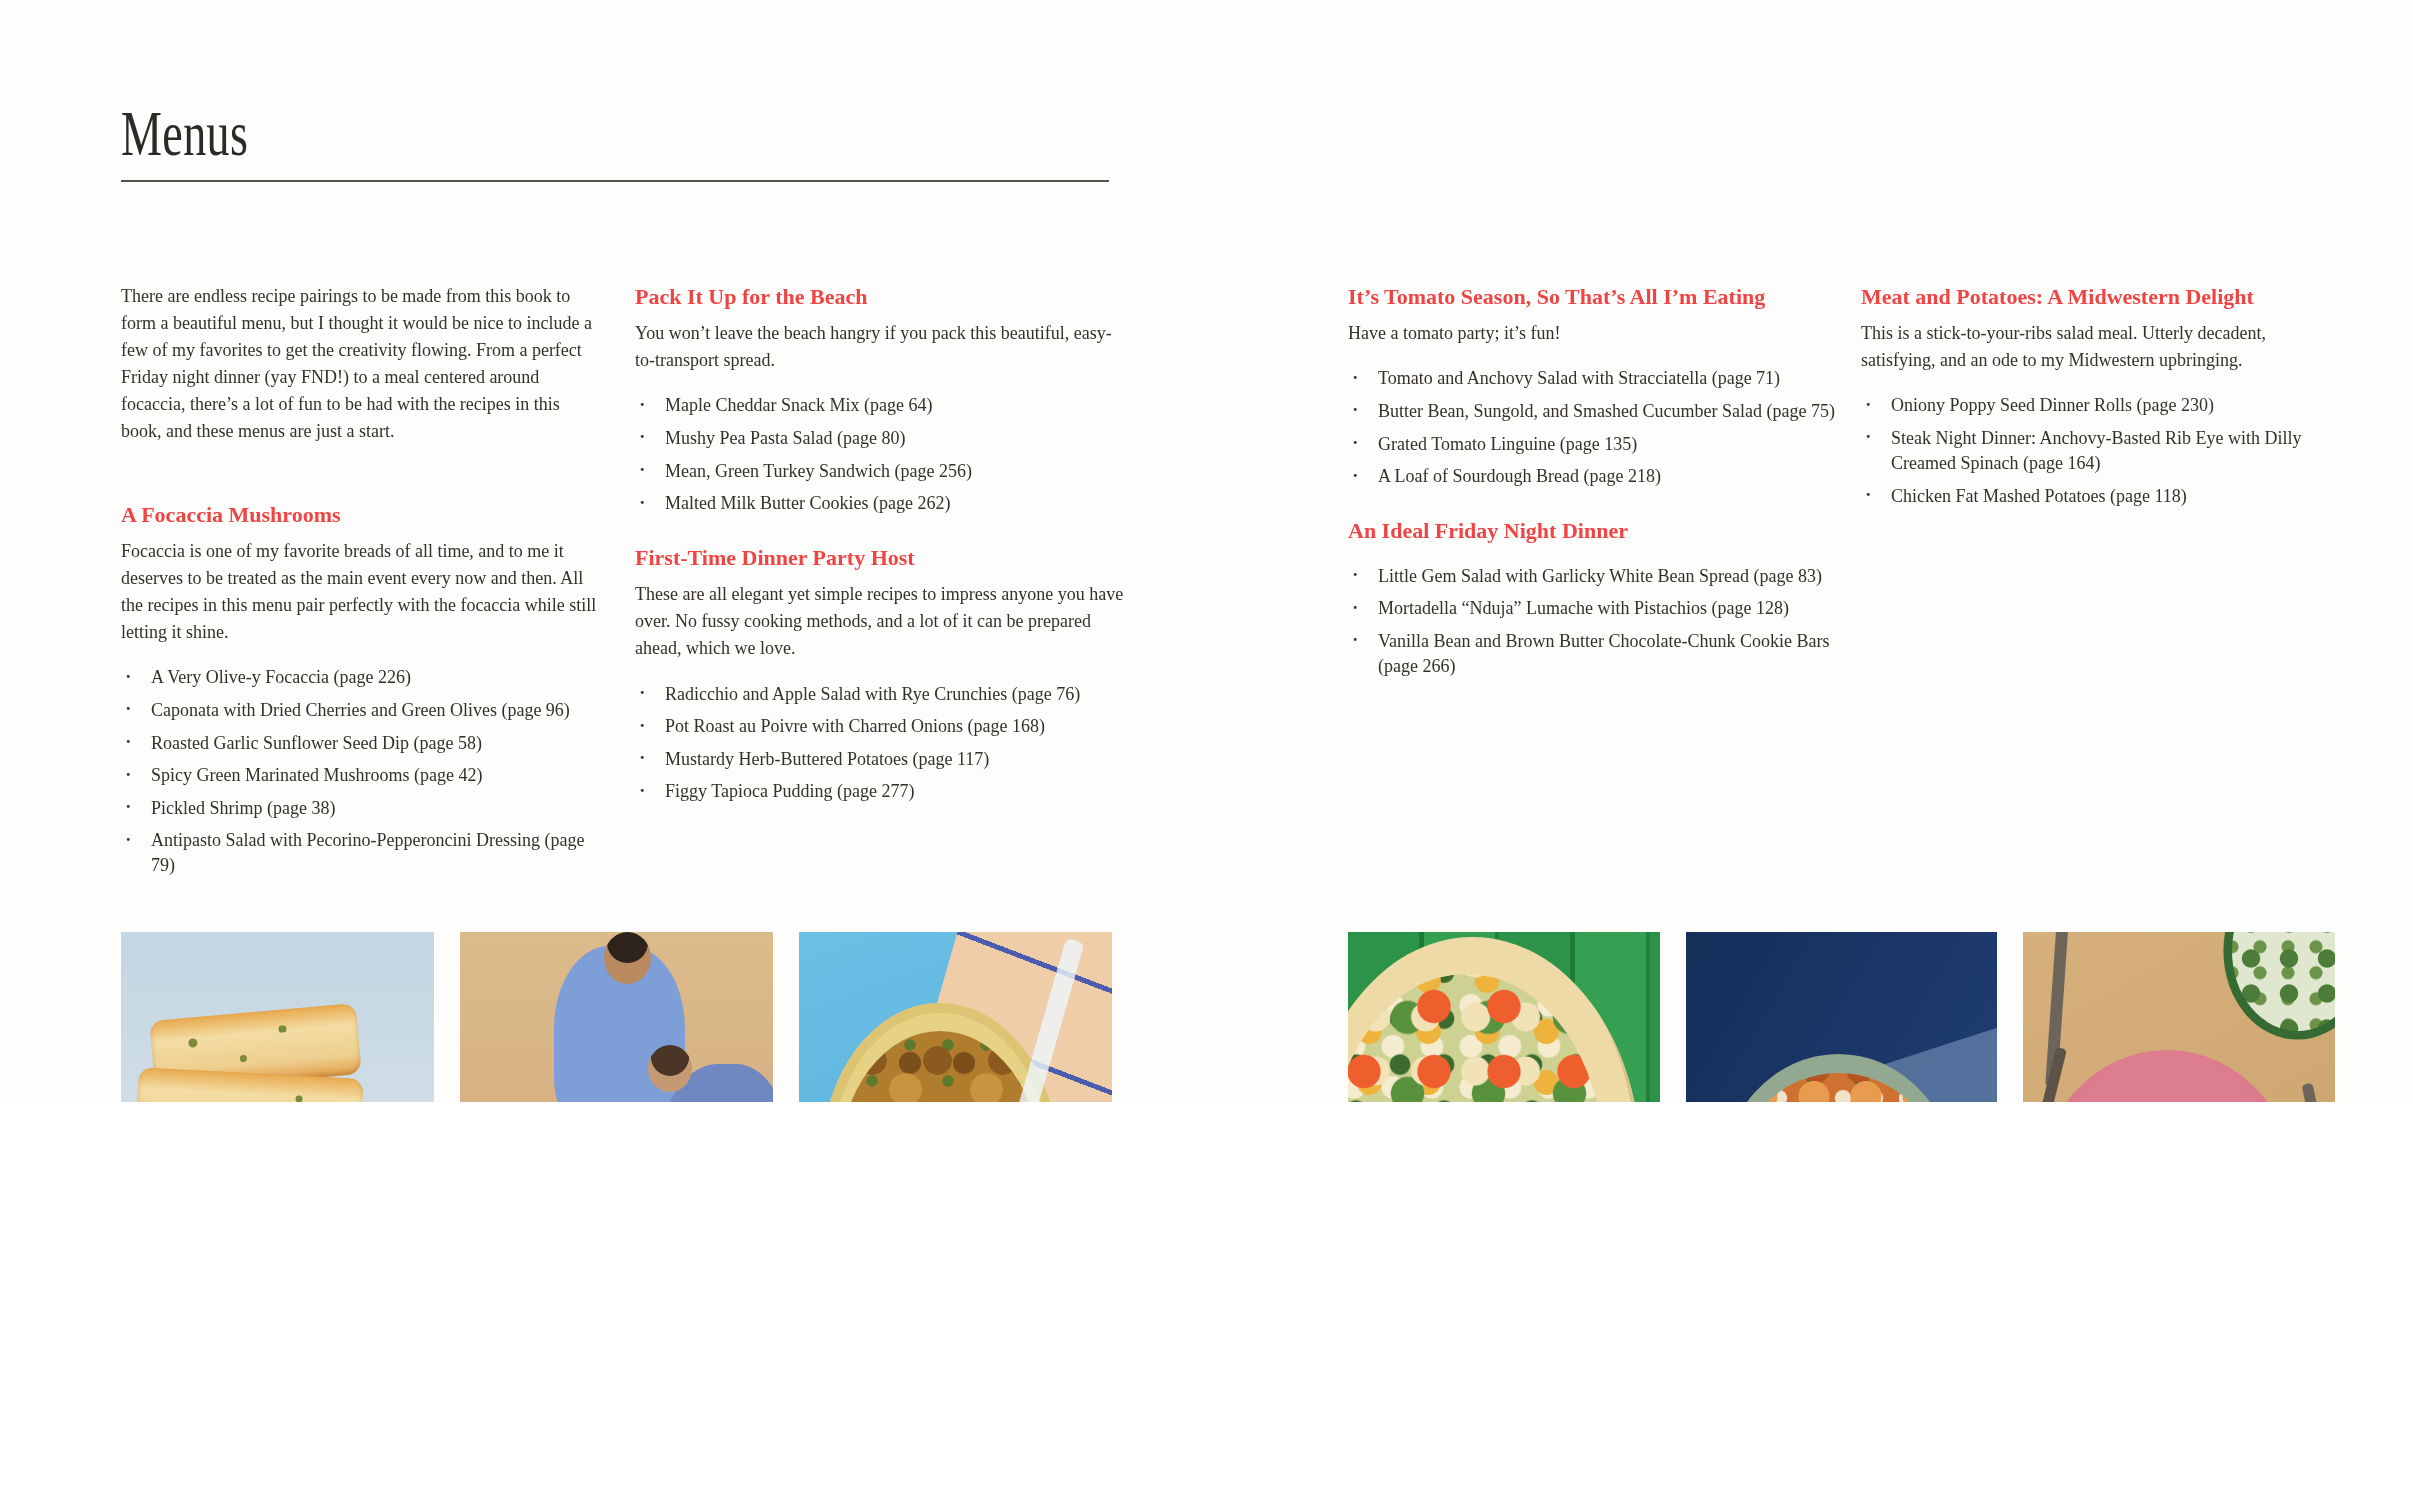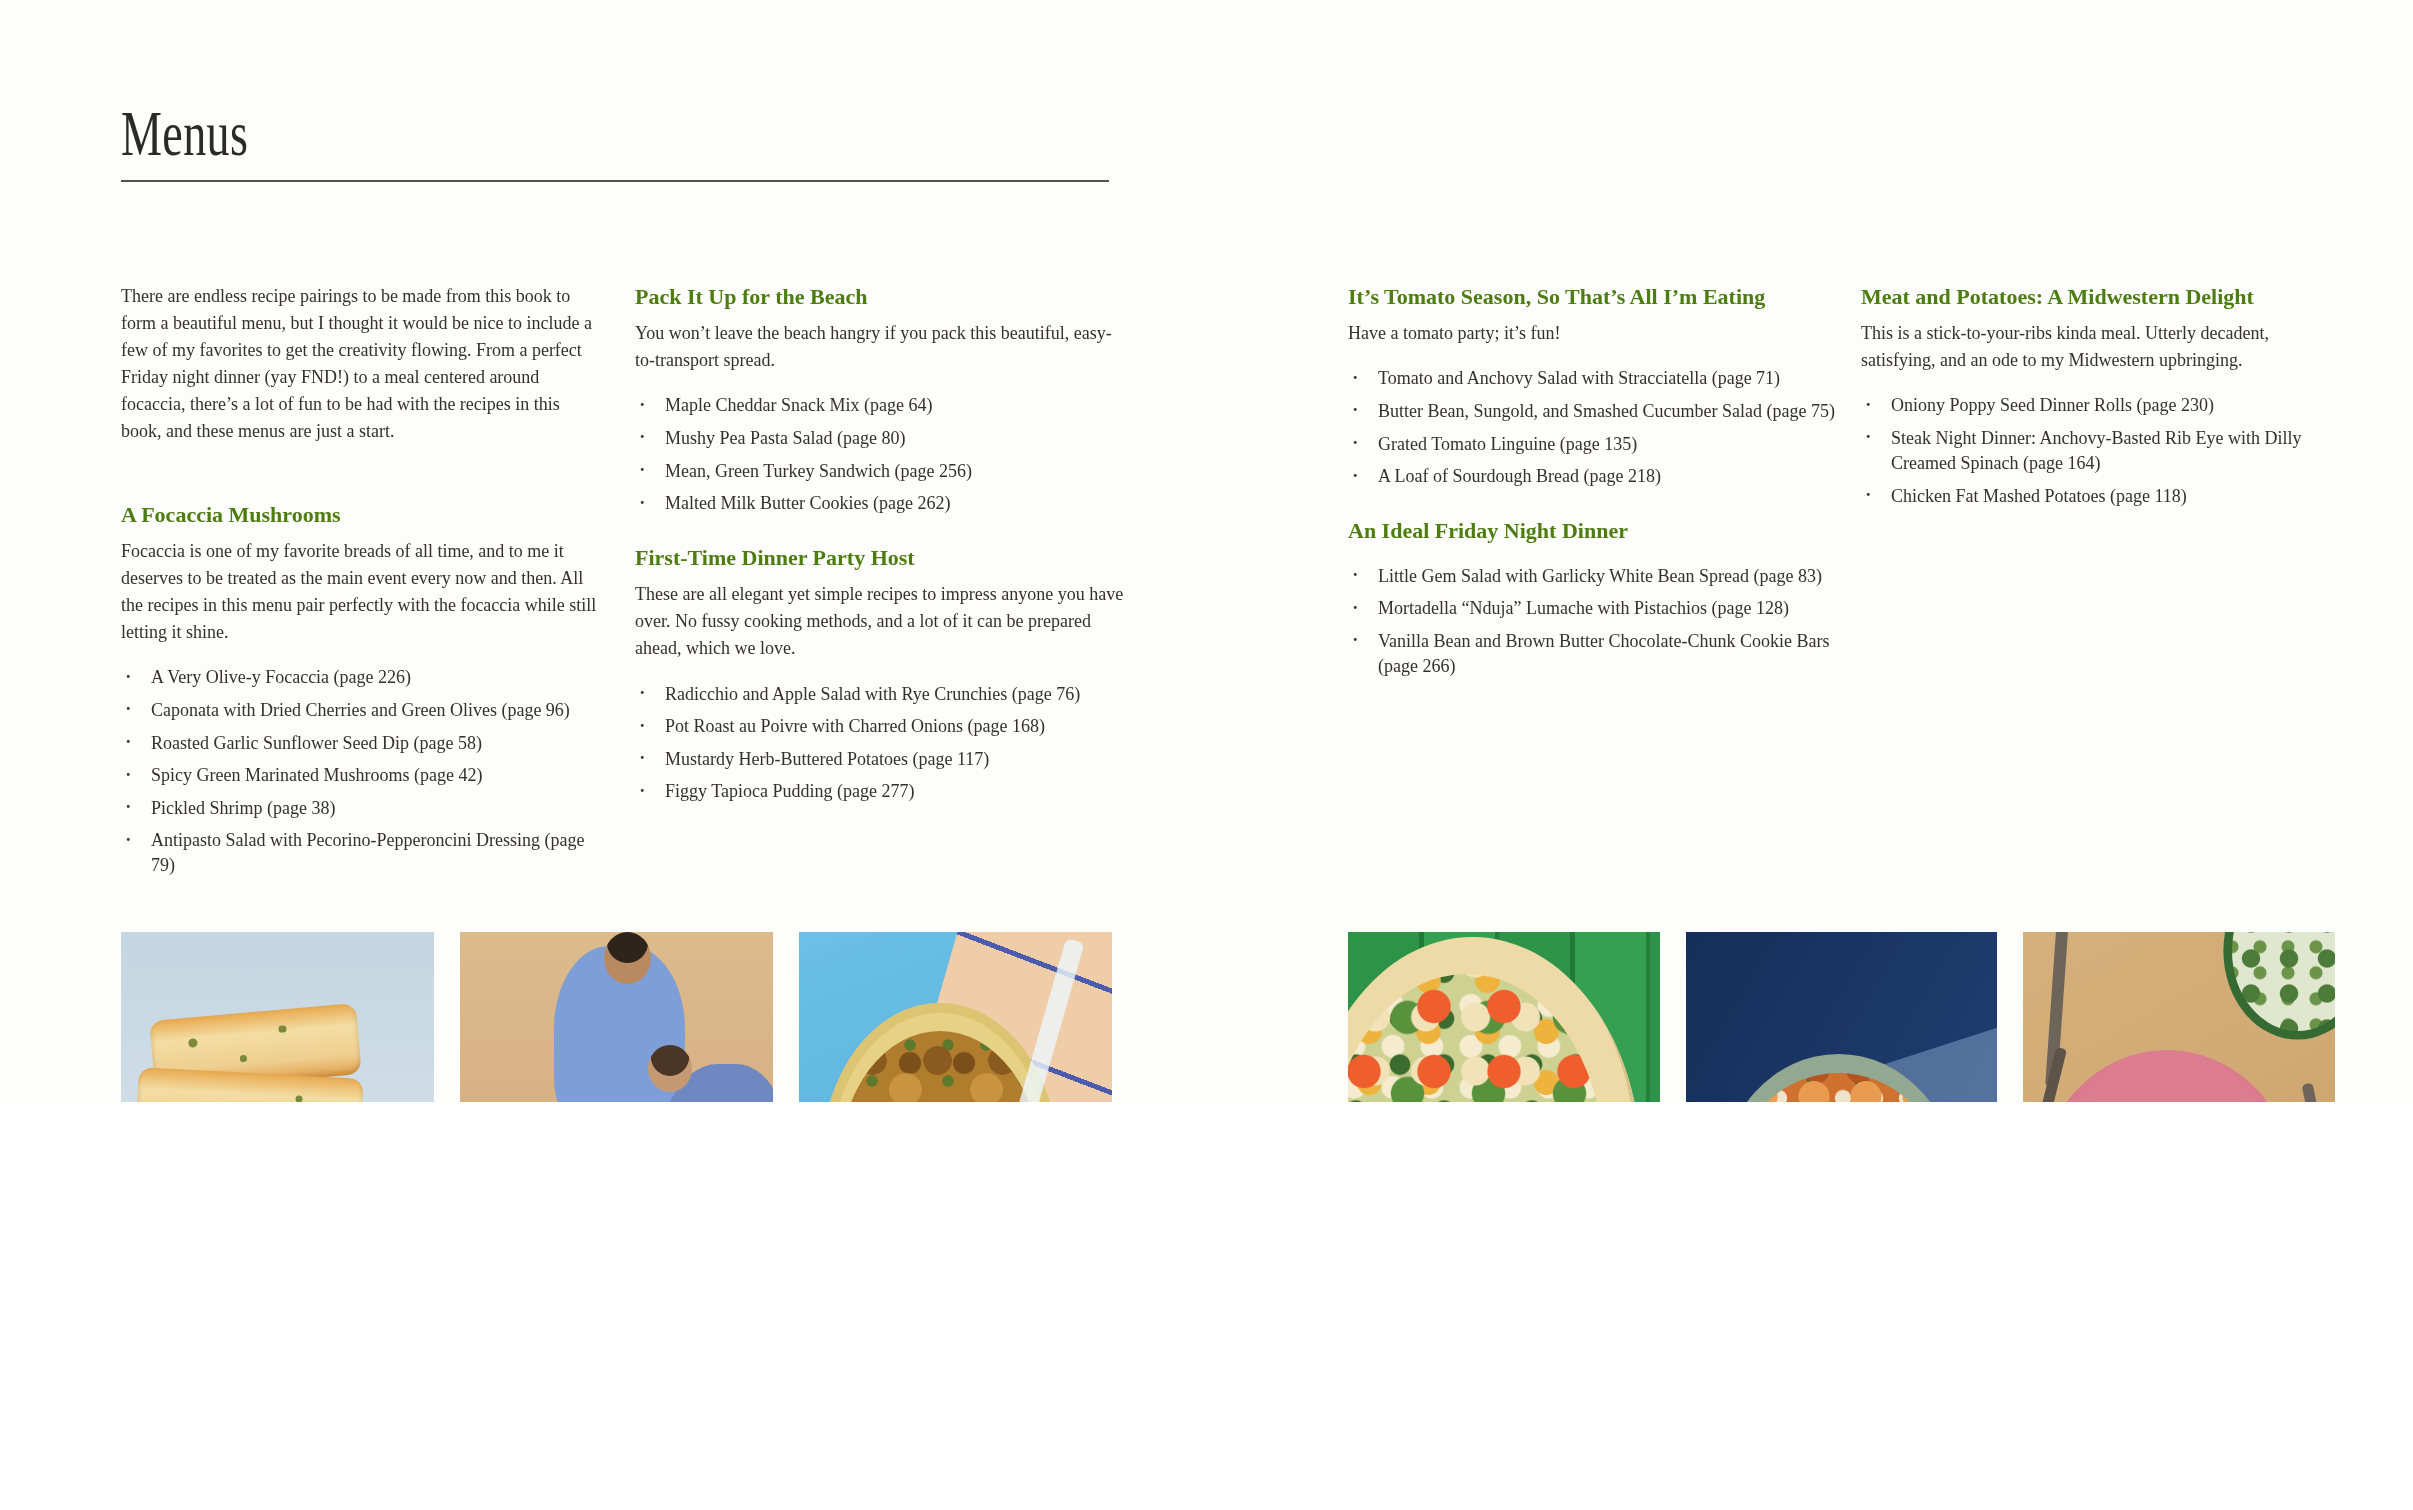--- a/index.html
+++ b/index.html
@@ -16,21 +16,21 @@
   .title-rule{position:absolute;left:121px;top:180px;width:988px;height:1.6px;background:#55524d;}
   
   .col{position:absolute;top:283px;font-size:18px;line-height:27px;}
   .col-1{left:121px;width:480px;}
   .col-2{left:635px;width:492px;}
   .col-3{left:1348px;width:492px;}
   .col-4{left:1861px;width:480px;}
   .intro{margin:0 0 56px 0;}
   .menu-section{margin:0;}
   .menu-section + .menu-section{margin-top:28px;}
-  .menu-title{margin:0;font-size:22px;line-height:27px;font-weight:700;color:#4d7c0f;white-space:nowrap;}
+  .menu-title{margin:0;font-size:22px;line-height:27px;font-weight:700;color:#ef4444;white-space:nowrap;}
   .menu-desc{margin:10px 0 0 0;}
   .menu-items{list-style:none;margin:19.4px 0 0 0;padding:0;}
   .menu-items li{position:relative;padding-left:30px;line-height:25px;margin-bottom:7.6px;}
   .menu-items li::before{content:"\00B7";position:absolute;left:4.3px;top:-0.5px;font-weight:700;color:#3a352e;}
   
   .photo-row{position:absolute;top:932px;height:470px;display:flex;gap:26px;}
   .photo-row.left{left:121px;width:991px;}
   .photo-row.right{left:1348px;width:987px;}
   .photo{position:relative;flex:1 1 0;overflow:hidden;}
   .shape{position:absolute;}
@@ -198,21 +198,21 @@
         <li>Little Gem Salad with Garlicky White Bean Spread (page 83)</li>
         <li>Mortadella “Nduja” Lumache with Pistachios (page 128)</li>
         <li>Vanilla Bean and Brown Butter Chocolate-Chunk Cookie Bars (page 266)</li>
       </ul>
     </div>
   </div>
 
   <div class="col col-4">
     <div class="menu-section">
       <h2 class="menu-title">Meat and Potatoes: A Midwestern Delight</h2>
-      <p class="menu-desc">This is a stick-to-your-ribs kinda meal. Utterly decadent, satisfying, and an ode to my Midwestern upbringing.</p>
+      <p class="menu-desc">This is a stick-to-your-ribs salad meal. Utterly decadent, satisfying, and an ode to my Midwestern upbringing.</p>
       <ul class="menu-items">
         <li>Oniony Poppy Seed Dinner Rolls (page 230)</li>
         <li>Steak Night Dinner: Anchovy-Basted Rib Eye with Dilly Creamed Spinach (page 164)</li>
         <li>Chicken Fat Mashed Potatoes (page 118)</li>
       </ul>
     </div>
   </div>
 
   <div class="photo-row left">
     <div class="photo ph-focaccia">

